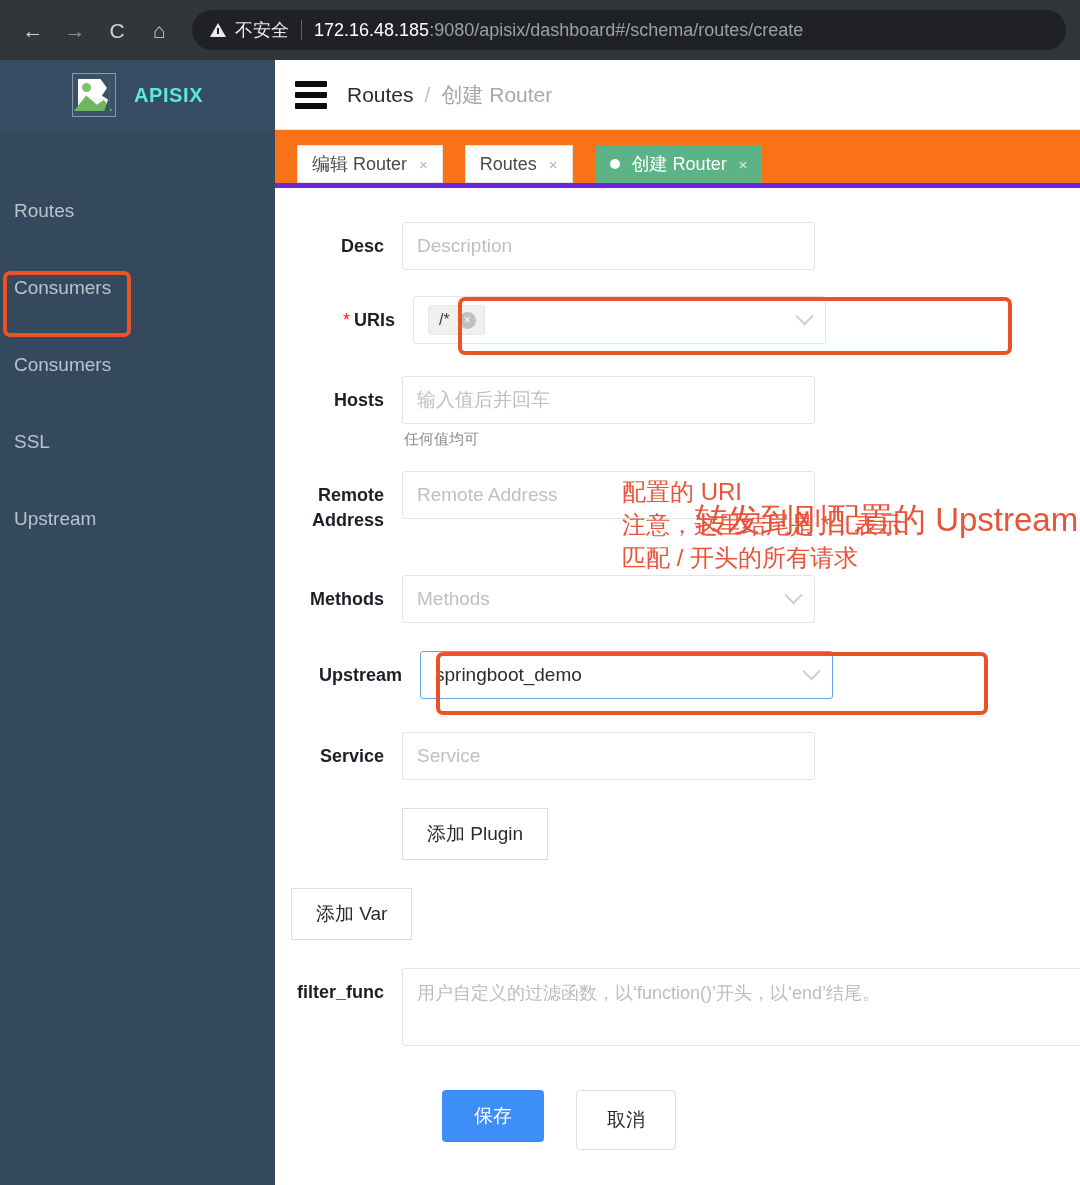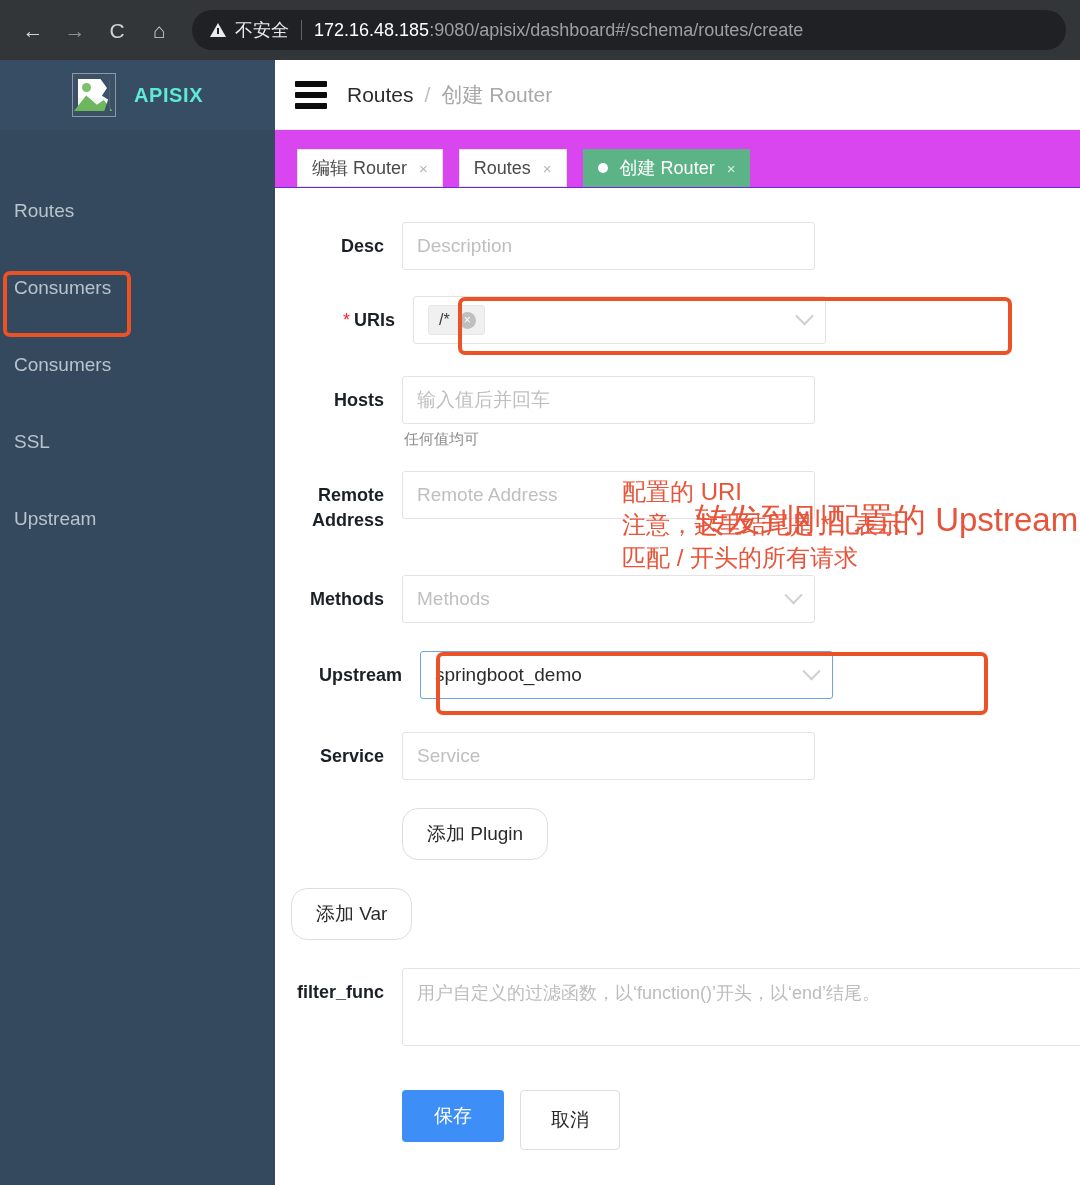--- a/index.html
+++ b/index.html
@@ -86,22 +86,22 @@
     padding-left: 20px; border-bottom: 1px solid #ececec; background: #fff;
   }
   .hamburger { width: 32px; display: flex; flex-direction: column; gap: 5px; }
   .hamburger span { display: block; height: 6px; background: #0c0c0c; border-radius: 1px; }
   .crumbs { display: flex; align-items: center; gap: 11px; font-size: 21px; }
   .crumb-root { color: #2b2b2b; }
   .crumb-sep { color: #c0c0c0; }
   .crumb-cur { color: #a8a8a8; }
 
   .tabstrip {
-    height: 58px; display: flex; align-items: flex-end; gap: 10px;
-    padding-left: 22px; background: #d946ef; border-bottom: 1px solid #6d28d9;
+    height: 58px; display: flex; align-items: flex-end; gap: 16px;
+    padding-left: 22px; background: #f97316; border-bottom: 5px solid #6d28d9;
   }
   .tab {
     height: 38px; display: flex; align-items: center; gap: 12px;
     padding: 0 14px; font-size: 18px; color: #4a4a4a;
     border: 1px solid #e2e2e2; background: #ffffff; margin-right: 6px;
   }
   .tab .x { color: #b5b5b5; font-size: 15px; }
   .tab.active { background: #5cb486; border-color: #5cb486; color: #ffffff; }
   .tab.active .x { color: #d9efe4; }
   .dot { width: 10px; height: 10px; border-radius: 50%; background: #ffffff; flex: none; }
@@ -138,28 +138,28 @@
     font-size: 16px; color: #3b3b3b;
   }
   .tag-x {
     width: 17px; height: 17px; border-radius: 50%; background: #bfbfbf;
     color: #ffffff; font-size: 12px; display: flex;
     align-items: center; justify-content: center; line-height: 1;
   }
 
   .btn-ghost {
     display: inline-flex; align-items: center; justify-content: center;
-    height: 52px; padding: 0 24px; border: 1px solid #dedede; border-radius: 16px;
+    height: 52px; padding: 0 24px; border: 1px solid #dedede; border-radius: 0;
     background: #fff; font-size: 19px; color: #2b2b2b;
   }
   .ta {
     width: 680px; height: 78px; border: 1px solid #e3e3e3; border-radius: 3px;
     background: #fff; padding: 12px 14px; font-size: 18px; color: #bcbcbc;
   }
-  .actions { display: flex; gap: 16px; }
+  .actions { display: flex; gap: 32px; margin-left: 40px; }
   .btn-primary {
     height: 52px; padding: 0 32px; border-radius: 4px; border: none;
     background: #3e8ef7; color: #fff; font-size: 19px;
     display: flex; align-items: center; justify-content: center;
   }
   .btn-default {
     height: 60px; padding: 0 30px; border-radius: 4px; border: 1px solid #dedede;
     background: #fff; color: #2b2b2b; font-size: 19px;
     display: flex; align-items: center; justify-content: center;
   }

